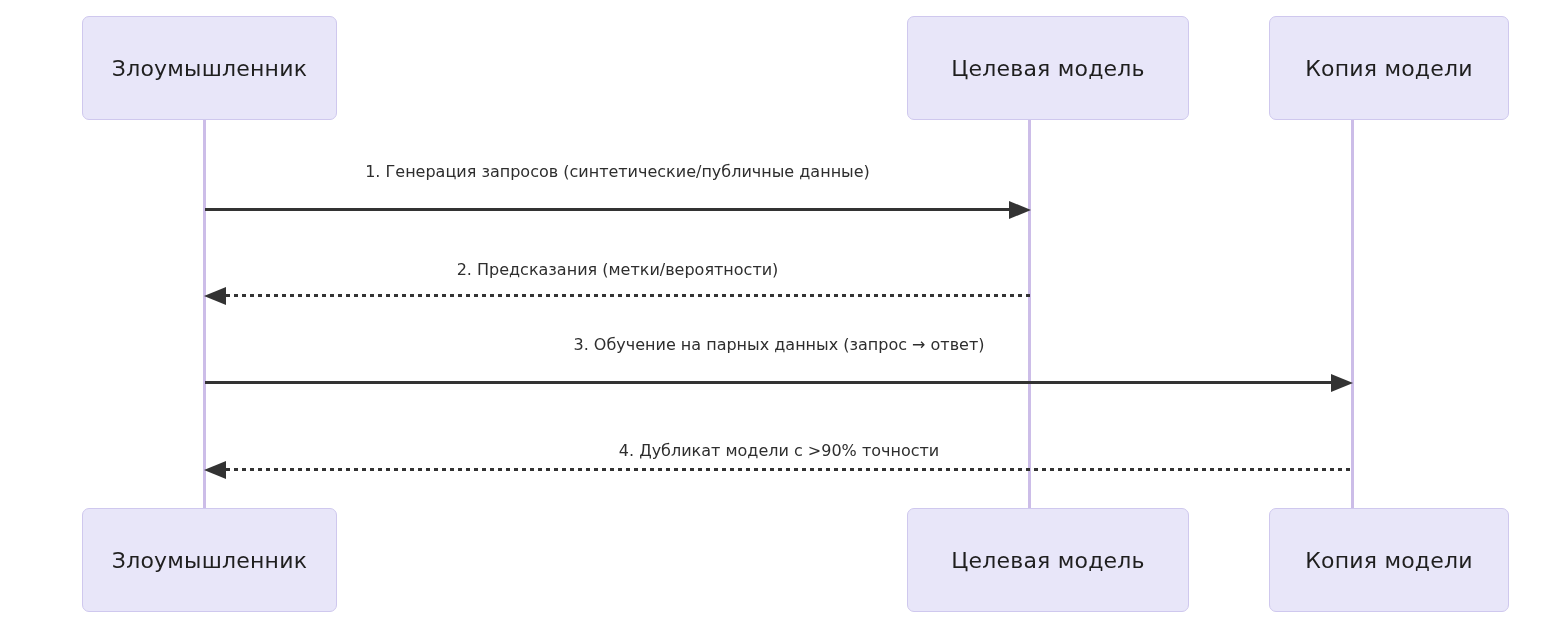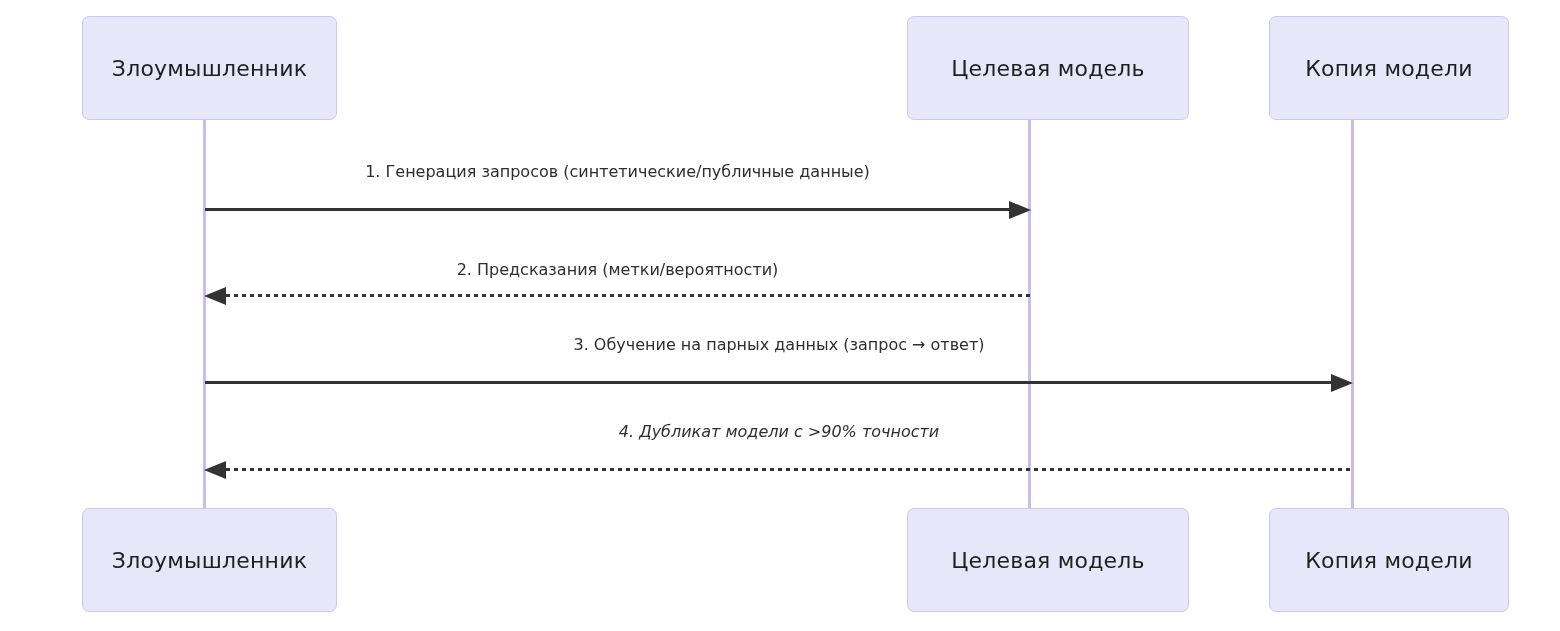--- a/index.html
+++ b/index.html
@@ -54,21 +54,21 @@
     text-align: center;
     font-size: 16px;
     color: #2e2e2e;
     line-height: 28px;
   }
   .span-short { left: 205px; width: 825px; }  
   .span-long  { left: 205px; width: 1148px; } 
   .t1 { top: 158px; }
   .t2 { top: 256px; }
   .t3 { top: 331px; }
-  .t4 { top: 418px; font-style: italic; }
+  .t4 { top: 437px; }
 
   
   .msg-line {
     position: absolute;
     height: 3px;
   }
   .solid { background: #333333; }
   .dashed {
     background: repeating-linear-gradient(90deg,
       #333333 0, #333333 4px,

